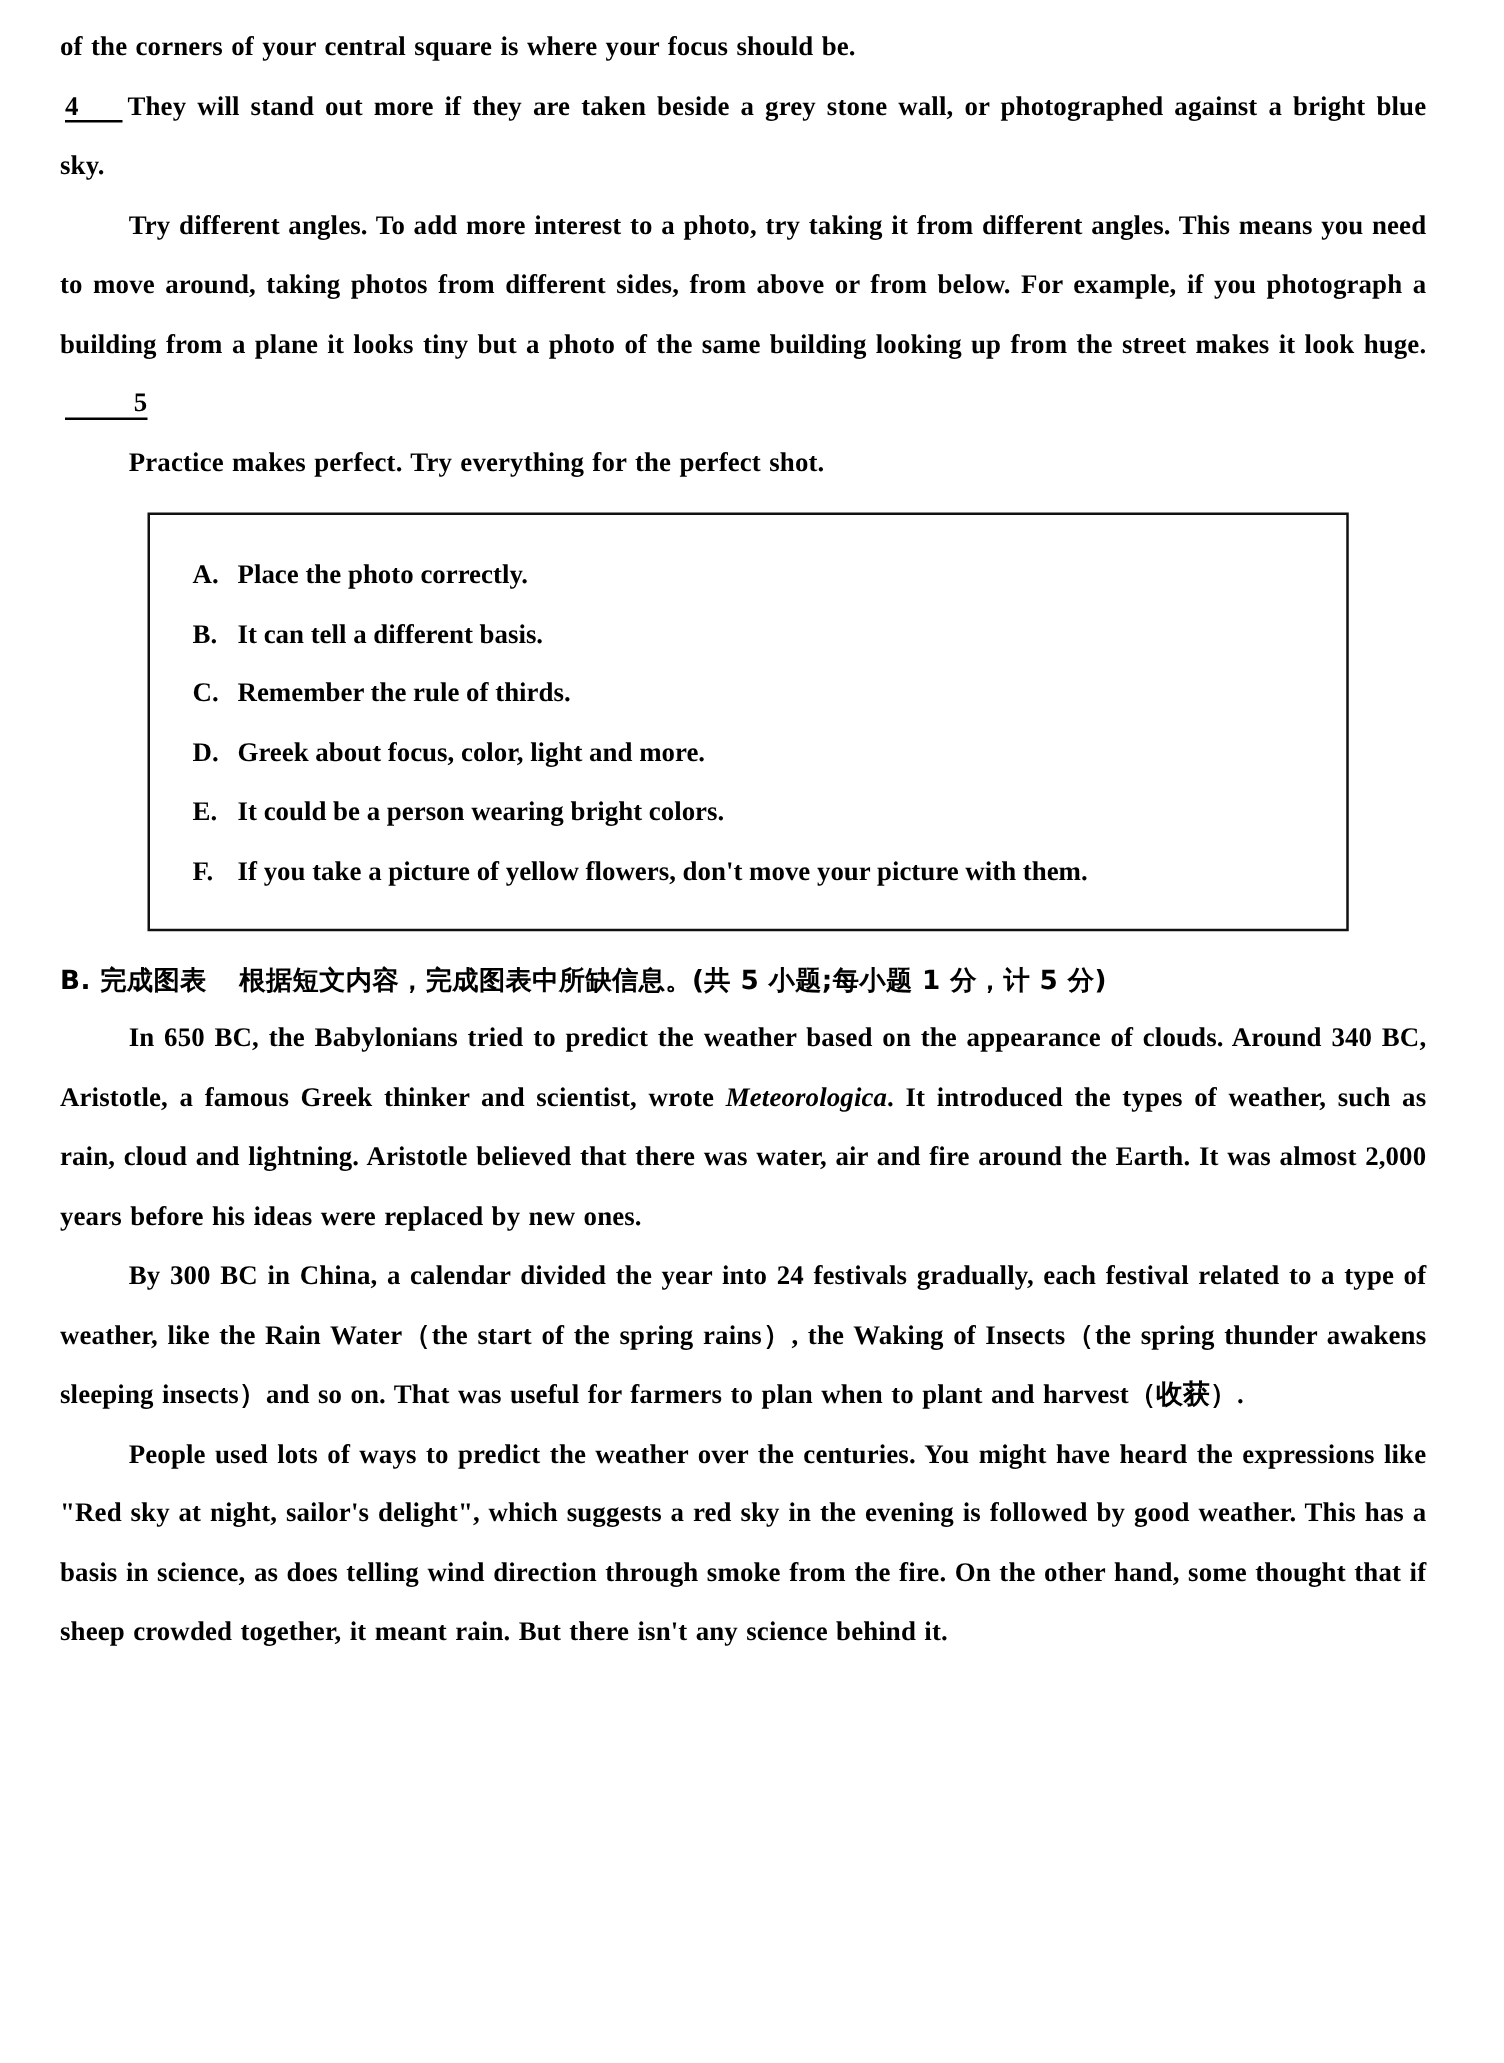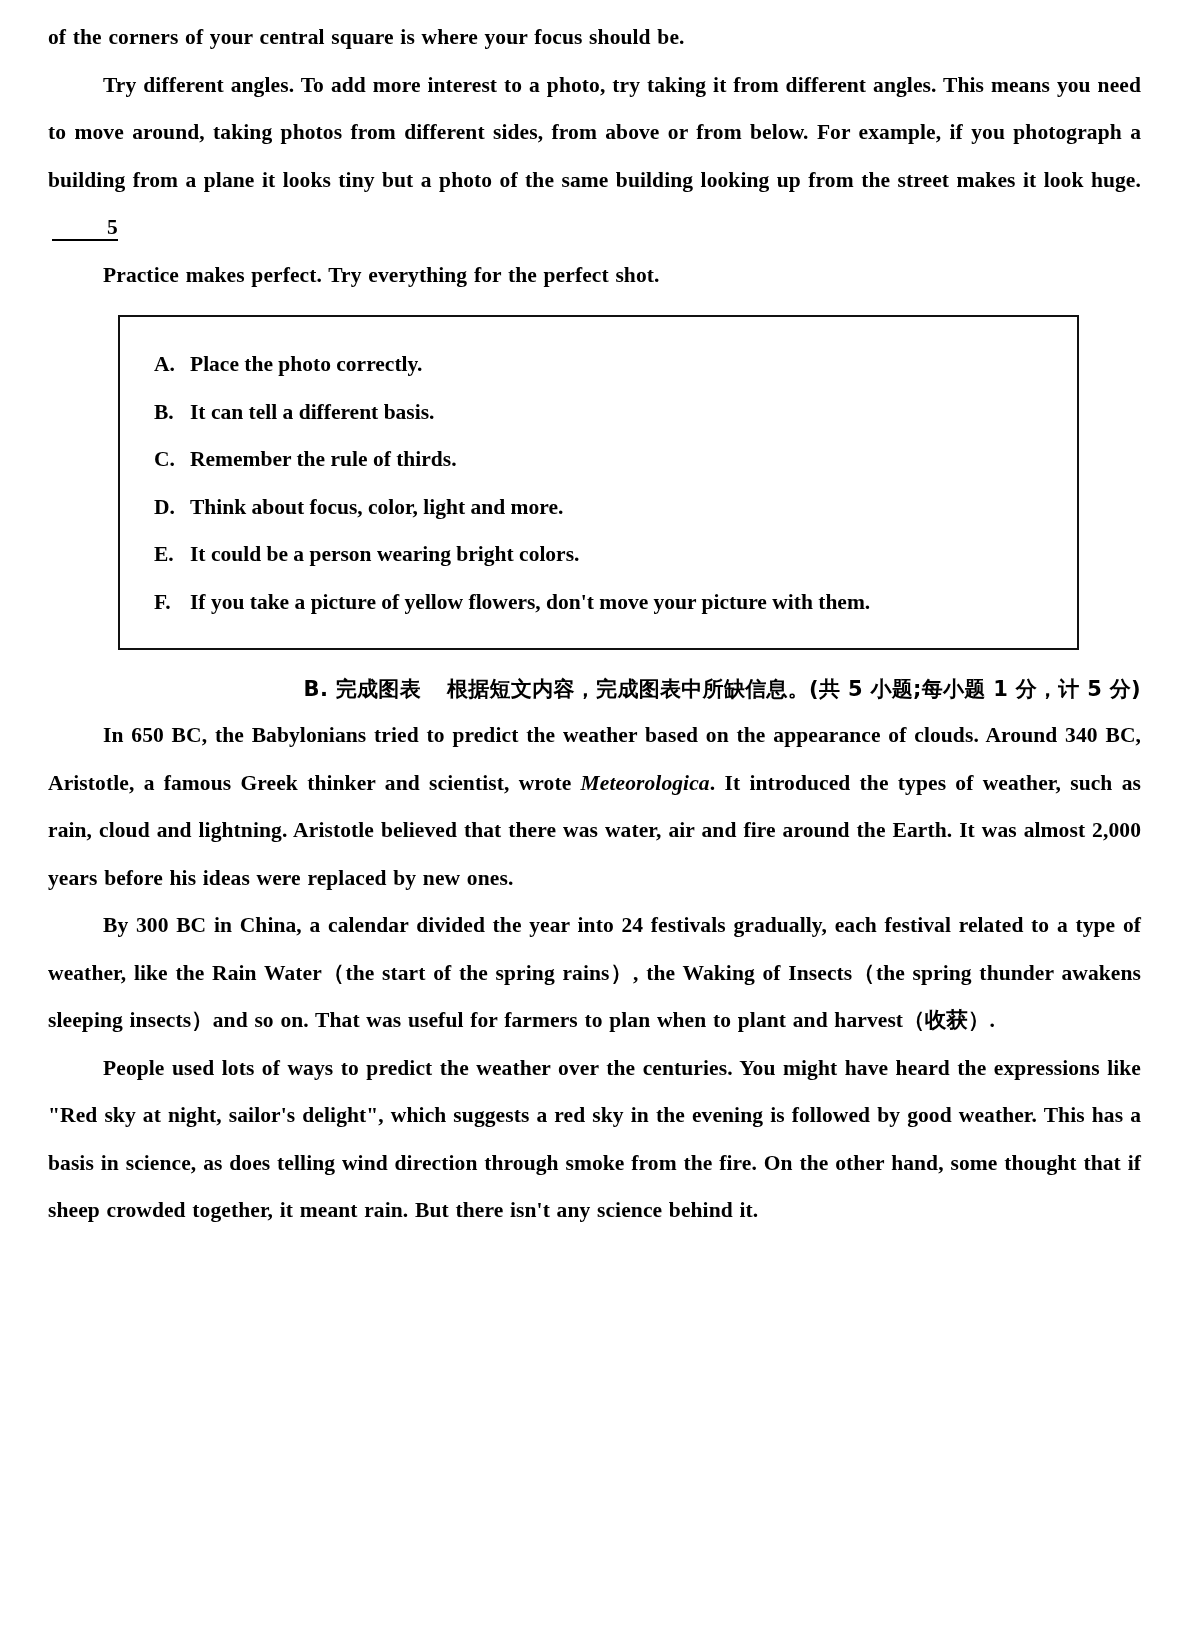--- a/index.html
+++ b/index.html
@@ -84,38 +84,38 @@
 
   
   .section-head {
     font-family: "DejaVu Sans", "Liberation Sans", sans-serif;
     font-size: 21px;
     font-weight: 700;
     line-height: 46px;
     margin: 16px 0 0 0;
     letter-spacing: 0.3px;
     white-space: nowrap;
-    text-align: right;
   }
   .section-head .gap {
     display: inline-block;
     width: 26px;
   }
   .section-head .cn {
     font-family: "DejaVu Sans", "Liberation Sans", sans-serif;
   }
 </style>
 </head>
 <body>
 
 <div class="page">
 
   <p class="para cont">of the corners of your central square is where your focus should be.</p>
 
 
+  <p class="para cont"><span class="blank">4</span><span>They will stand out more if they are taken beside a grey stone wall, or photographed against a bright blue sky.</span></p>
 
   <p class="para indent"><span>Try different angles. To add more interest to a photo, try taking it from different angles. This means you need to move around, taking photos from different sides, from above or from below. For example, if you photograph a building from a plane it looks tiny but a photo of the same building looking up from the street makes it look huge.</span><span class="blank">5</span></p>
 
   <p class="para indent">Practice makes perfect. Try everything for the perfect shot.</p>
 
   <div class="options-box">
 
     <div class="option-row">
       <span class="option-letter">A.</span>
       <span class="option-text">Place the photo correctly.</span>
@@ -126,21 +126,21 @@
       <span class="option-text">It can tell a different basis.</span>
     </div>
 
     <div class="option-row">
       <span class="option-letter">C.</span>
       <span class="option-text">Remember the rule of thirds.</span>
     </div>
 
     <div class="option-row">
       <span class="option-letter">D.</span>
-      <span class="option-text">Think about focus, color, light and more.</span>
+      <span class="option-text">Greek about focus, color, light and more.</span>
     </div>
 
     <div class="option-row">
       <span class="option-letter">E.</span>
       <span class="option-text">It could be a person wearing bright colors.</span>
     </div>
 
     <div class="option-row">
       <span class="option-letter">F.</span>
       <span class="option-text">If you take a picture of yellow flowers, don't move your picture with them.</span>

